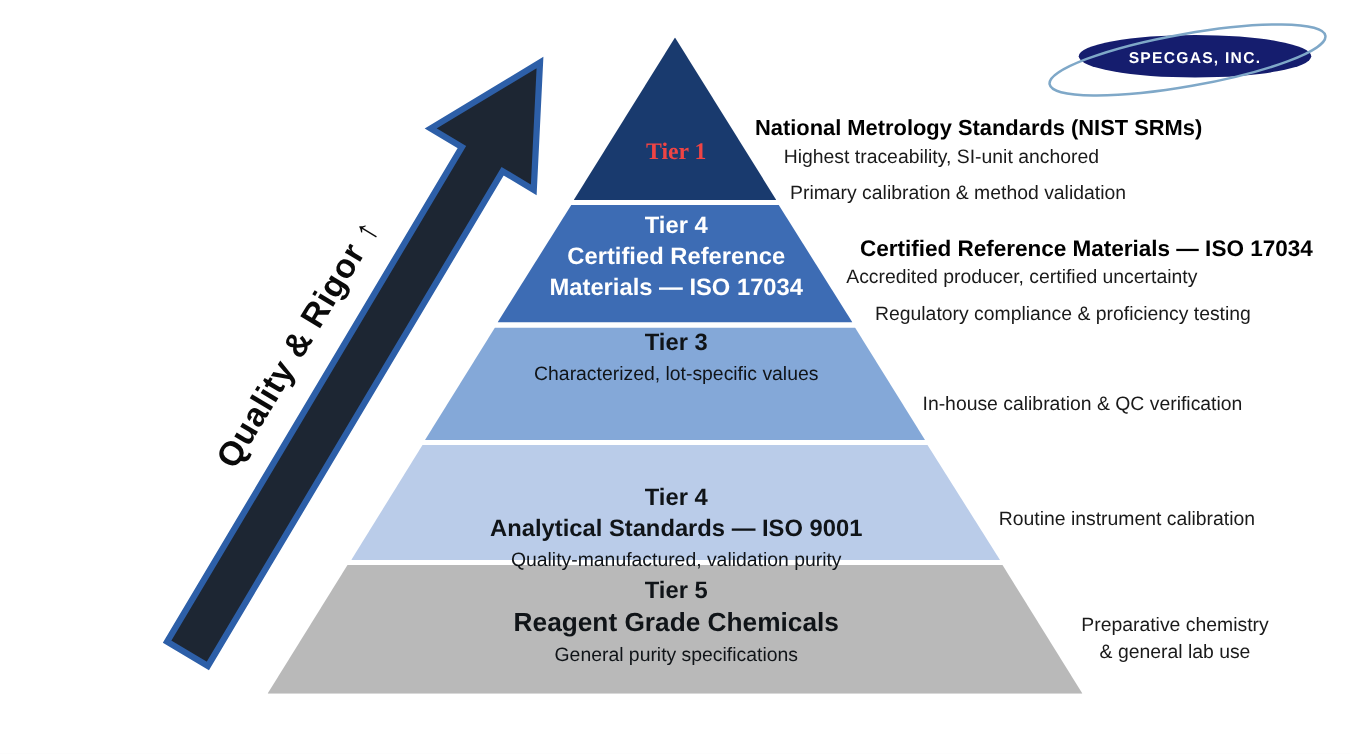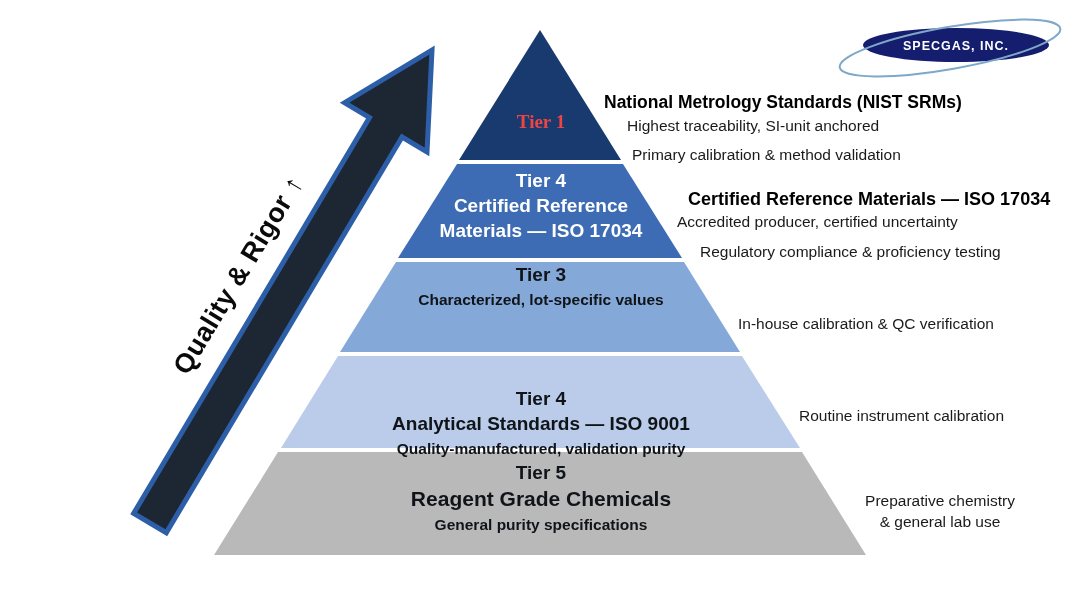--- a/index.html
+++ b/index.html
@@ -17,21 +17,21 @@
   .t5 { clip-path: polygon(64px 424px, 588px 424px, 652px 527px, 0px 527px); }
 
   .tier-label { position: absolute; left: 0; width: 654px; text-align: center; }
   .lbl1 { top: 83px; color: #ef4444; font-family: Liberation Serif, serif; }
   .lbl2 { top: 140px; color: #ffffff; line-height: 25px; }
   .lbl3 { top: 234px; color: #101418; line-height: 25px; }
   .lbl4 { top: 334px; color: #101418; line-height: 25px; margin-top: 24px; }
   .lbl5 { top: 432px; color: #101418; line-height: 26px; }
   .big   { font-size: 19px; font-weight: bold; }
   .big-lg{ font-size: 21px; font-weight: bold; }
-  .small { font-size: 15.5px; font-weight: bold; }
+  .small { font-size: 15.5px; font-weight: normal; }
 
   
   .ann { position: absolute; color: #1a1a1a; font-size: 15.5px; white-space: nowrap; }
   .ann-title { font-weight: bold; font-size: 17.5px; color: #000000; }
   .a-t1-title { left: 604px; top: 92px; }
   .a-t1-sub   { left: 627px; top: 117px; text-align: center; }
   .a-t1-note  { left: 632px; top: 146px; }
   .a-t2-title { left: 688px; top: 189px; font-size: 18px; }
   .a-t2-sub   { left: 677px; top: 213px; }
   .a-t2-note  { left: 700px; top: 243px; }

